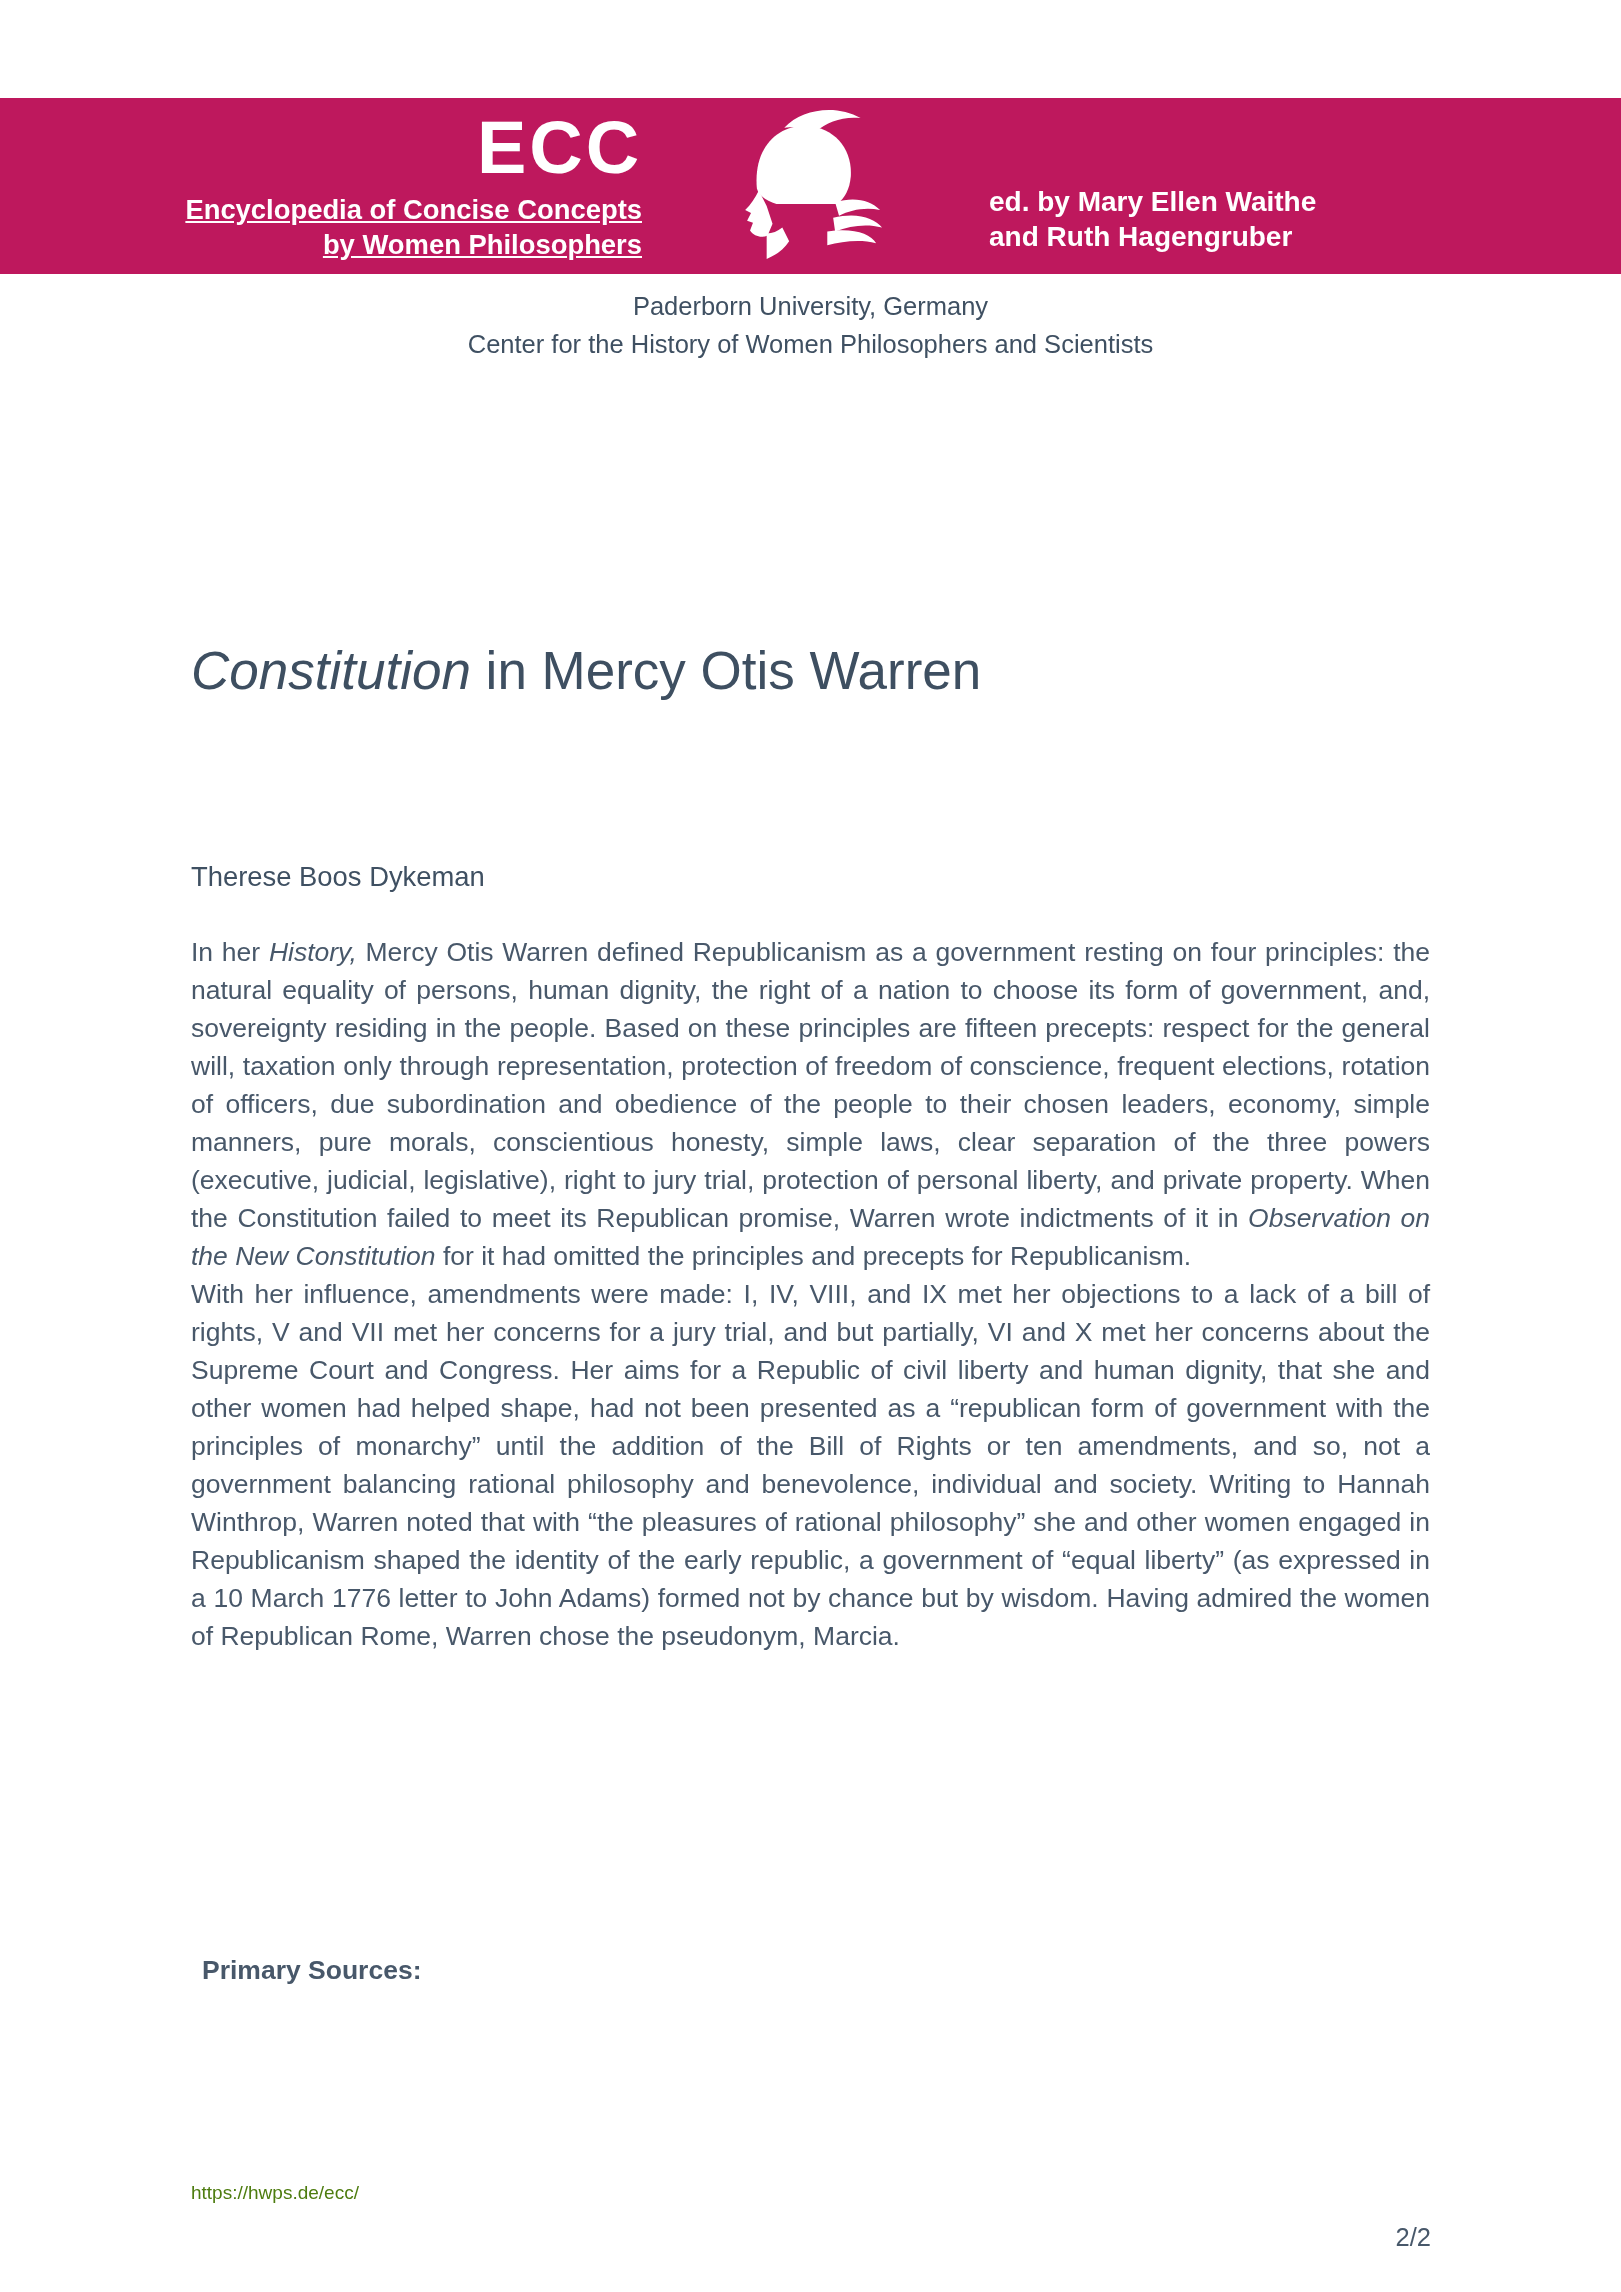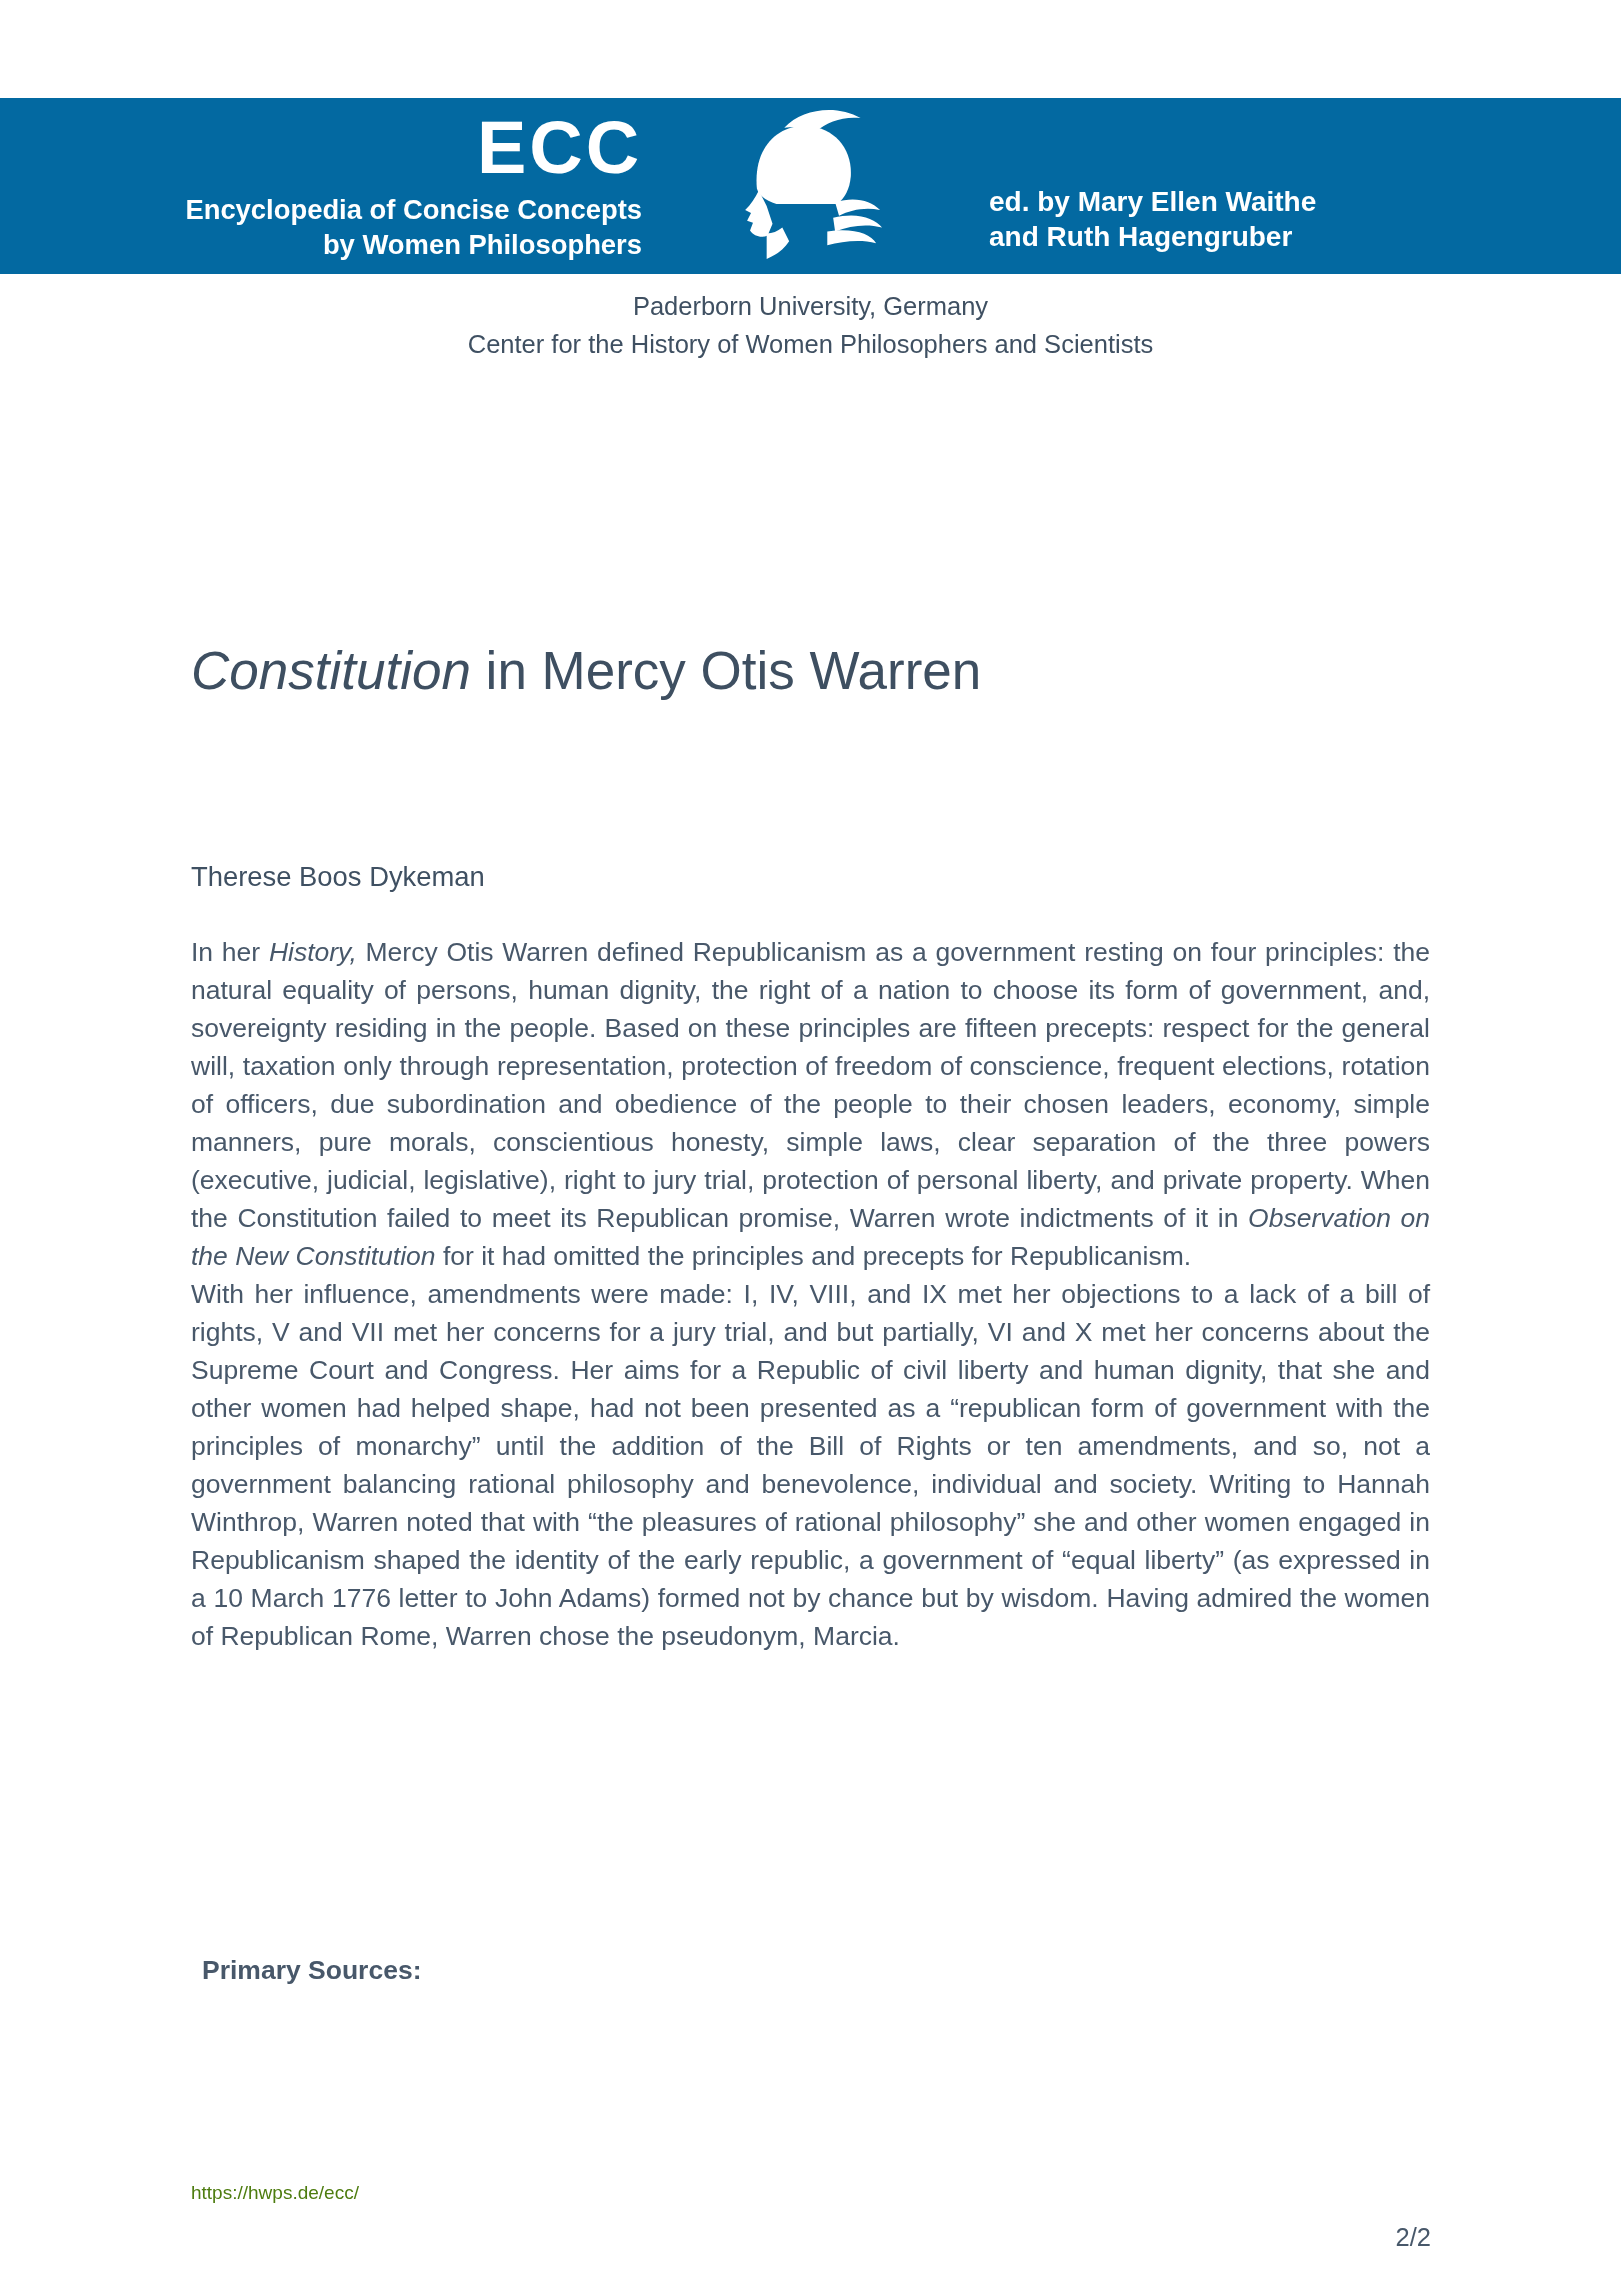--- a/index.html
+++ b/index.html
@@ -14,40 +14,41 @@
     background: #ffffff;
     overflow: hidden;
   }
   
   .header-band {
     position: absolute;
     top: 98px;
     left: 0;
     width: 100%;
     height: 176px;
-    background: #0369a1;
+    background: #be185d;
   }
   .header-left {
     position: absolute;
     top: 11.8px;
     right: 979px;
     text-align: right;
     color: #ffffff;
     white-space: nowrap;
   }
   .ecc-logo-text {
     font-size: 74px;
     line-height: 76px;
     font-weight: 600;
     letter-spacing: 2.9px;
   }
   .header-sub {
     font-size: 27.4px;
     line-height: 35px;
     font-weight: 600;
+    text-decoration: underline;
   }
   .header-sub.first { margin-top: 5.9px; }
   .logo-wrap {
     position: absolute;
     left: 708px;
     top: 5.9px;
     width: 176px;
     height: 167px;
   }
   .header-right {

